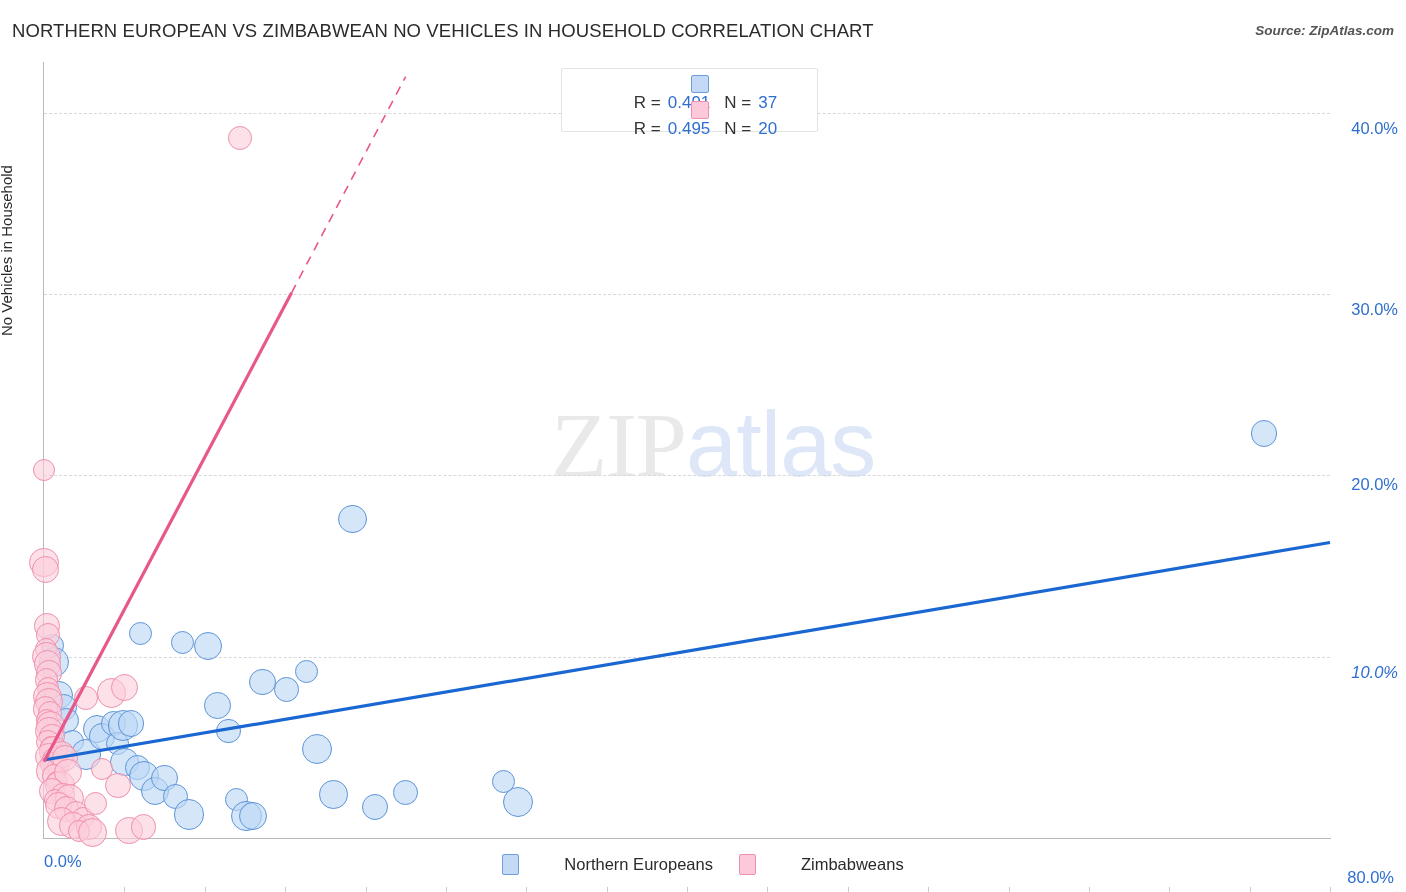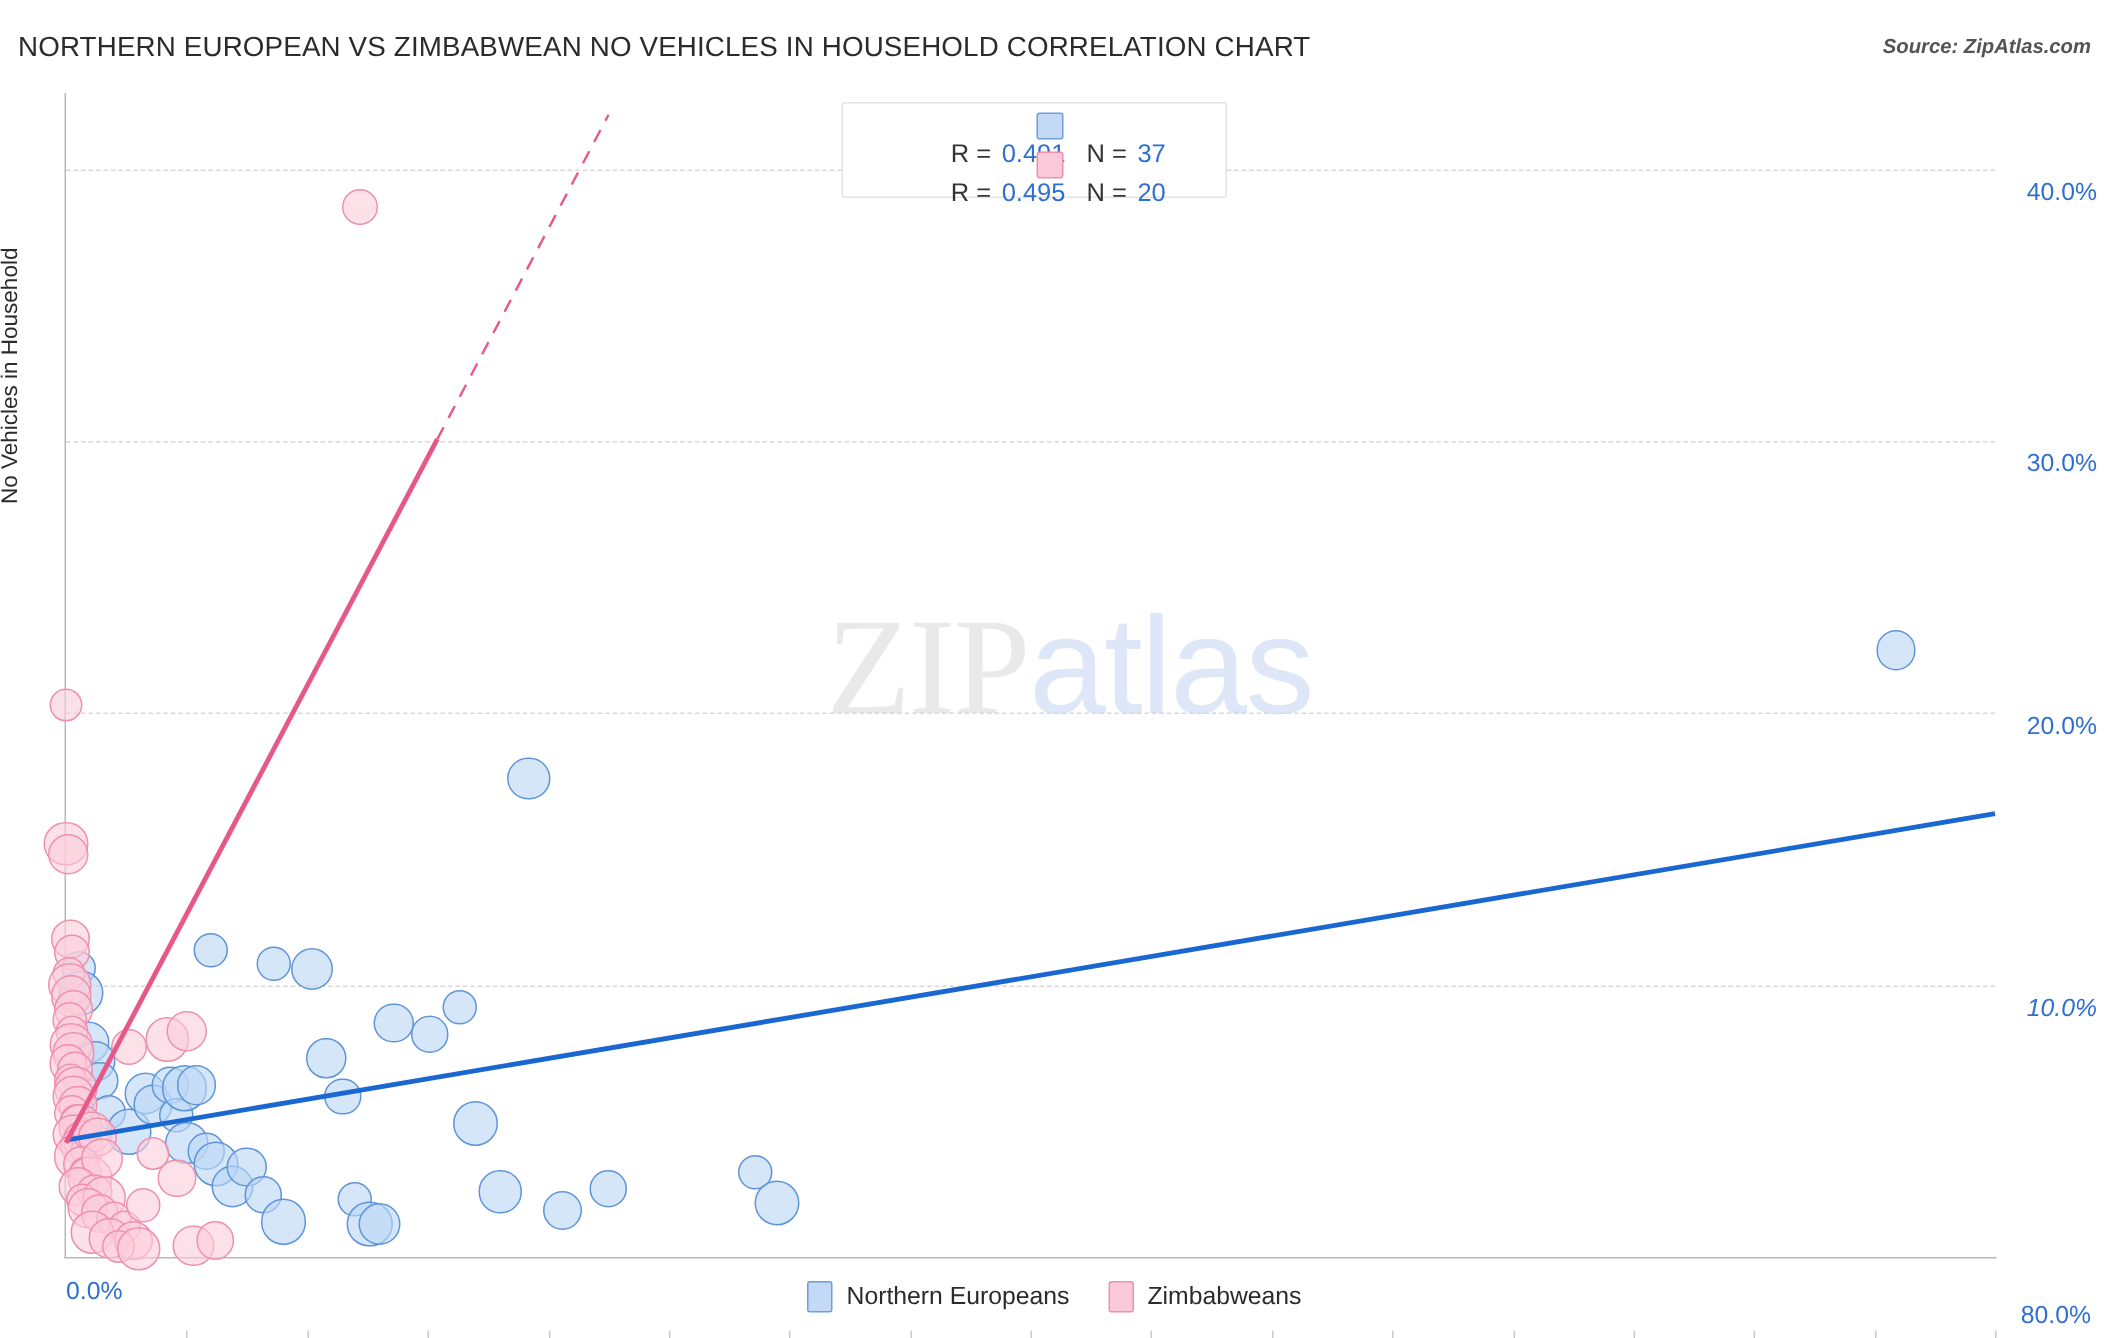--- a/index.html
+++ b/index.html
@@ -223,20 +223,21 @@
     width: 17px; height: 21px;
     border-radius: 2px;
     box-sizing: border-box;
   }
   .series-swatch.blue { background: #c3d9f5; border: 1px solid #6d9ddb; }
   .series-swatch.pink { background: #fbc9da; border: 1px solid #ef8fae; }
   .series-name {
     font-size: 16.5px;
     color: #2b2b2b;
     white-space: nowrap;
+    margin-left: 36px;
   }
 </style>
 </head>
 <body>
 
 <div id="chart-root">
 
   <div class="header">
     <div class="chart-title">NORTHERN EUROPEAN VS ZIMBABWEAN NO VEHICLES IN HOUSEHOLD CORRELATION CHART</div>
     <div class="source-note">Source: ZipAtlas.com</div>

